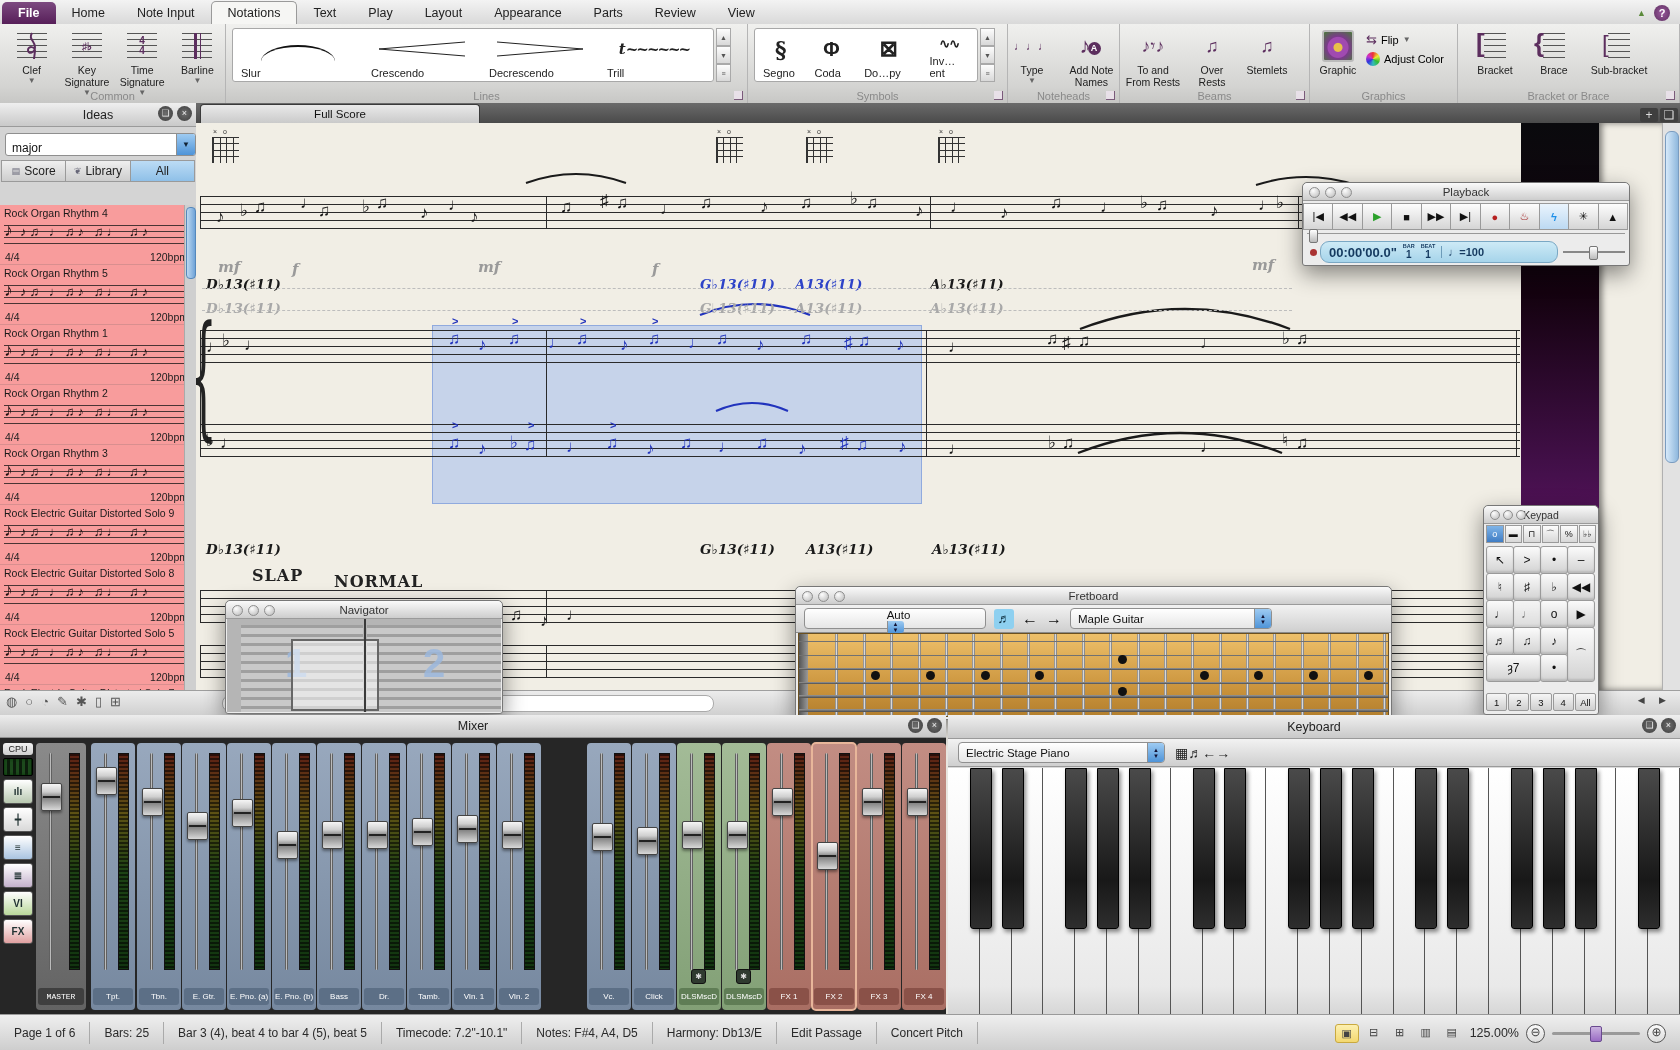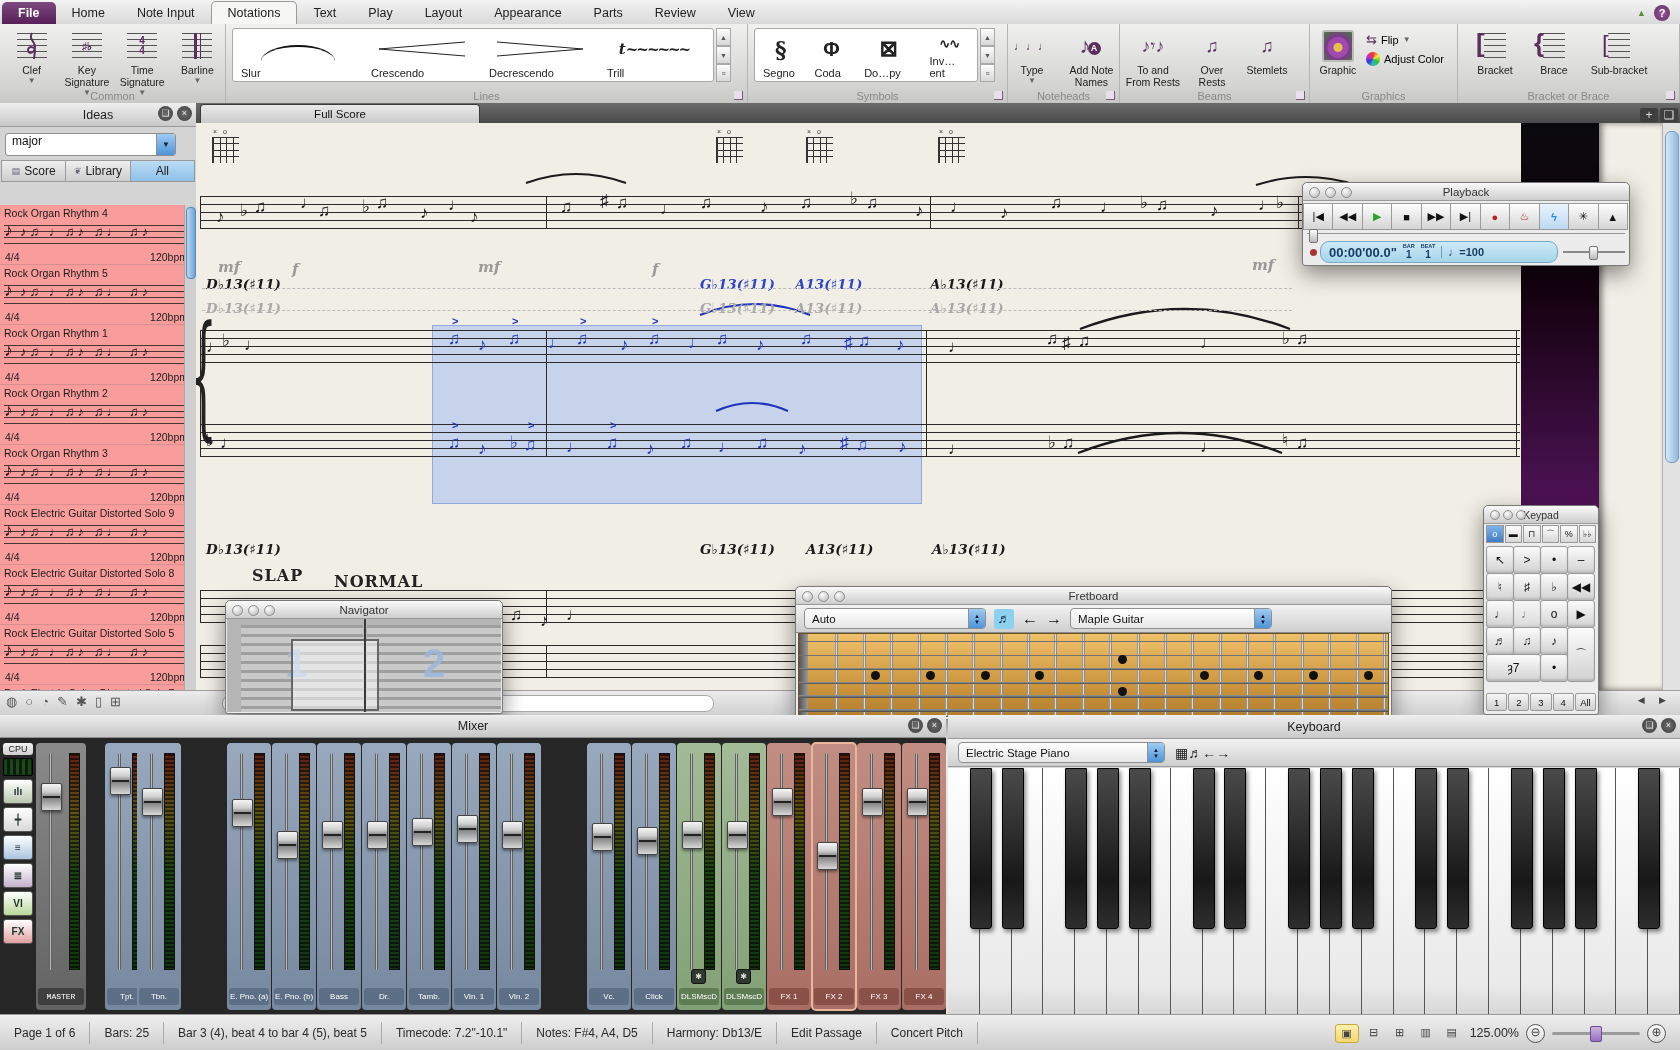--- a/index.html
+++ b/index.html
@@ -25,21 +25,21 @@
   .gal-item{display:flex;flex-direction:column;justify-content:flex-end;align-items:flex-start;padding:2px 8px;font-size:11px;color:#222;height:100%;box-sizing:border-box;}
   .gal-item .gic{flex:1;display:flex;align-items:center;width:100%;justify-content:center;}
   .gal-scroll{width:15px;height:54px;margin-top:4px;display:flex;flex-direction:column;}
   .gal-scroll div{flex:1;border:1px solid #a9a9a9;background:linear-gradient(#fdfdfd,#d8d8d8);font-size:7px;color:#555;display:flex;align-items:center;justify-content:center;}
   .slur-arc{width:74px;height:16px;border-top:2.5px solid #111;border-radius:50%/90% 90% 0 0;margin-top:10px;}
   
   #ideas{left:0;top:103px;width:196px;height:587px;background:#d4d4d4;border-right:1px solid #909090;}
   .panel-hd{height:23px;background:linear-gradient(#efefef,#c9c9c9);border-bottom:1px solid #9a9a9a;display:flex;align-items:center;justify-content:center;font-size:12.5px;color:#222;position:relative;}
   .hd-btns{position:absolute;right:4px;top:3px;display:flex;gap:4px;}
   .hd-btn{width:15px;height:15px;border-radius:50%;background:radial-gradient(#6d6d6d,#3c3c3c);color:#eee;font-size:9px;line-height:15px;text-align:center;}
-  #ideas-search{margin:6px 20px 4px 5px;height:21px;background:#fff;border:1px solid #8f8f8f;border-radius:3px;display:flex;align-items:flex-start;}
+  #ideas-search{margin:6px 0 4px 5px;height:21px;background:#fff;border:1px solid #8f8f8f;border-radius:3px;display:flex;align-items:flex-end;}
   #ideas-search .txt{flex:1;padding-left:6px;font-size:12px;color:#111;}
   #ideas-search .dd{width:18px;height:100%;background:linear-gradient(#9ecbf2,#4f94d8);border-left:1px solid #8f8f8f;border-radius:0 2px 2px 0;color:#123;font-size:8px;display:flex;align-items:center;justify-content:center;}
   #ideas-tabs{display:flex;height:20px;margin:0 1px;border:1px solid #9a9a9a;background:linear-gradient(#efefef,#cdcdcd);}
   .itab{flex:1;display:flex;align-items:center;justify-content:center;gap:4px;font-size:12px;color:#222;border-right:1px solid #9a9a9a;}
   .itab:last-child{border-right:none;}
   .itab.active{background:linear-gradient(#bcdcf5,#8fc0e8);}
   .itab .mi{font-size:9px;color:#667;}
   #ideas-list{position:absolute;top:102px;bottom:0;left:0;right:0;overflow:hidden;background:#efb5b5;}
   .idea{height:60px;box-sizing:border-box;border-bottom:1px solid #d98f8f;background:#f89c9c;padding:2px 4px;position:relative;}
   .idea .ti{font-size:10.5px;color:#1a1a1a;white-space:nowrap;overflow:hidden;}
@@ -758,21 +758,21 @@
 <div class="fwin" id="fretboard">
   <div class="tbar">
     <div class="dots">
         <div class="dot"></div>
         <div class="dot"></div>
         <div class="dot"></div>
       </div>
     <span>Fretboard</span>
   </div>
   <div id="fb-tools">
-    <div class="mac-select" style="width:180px;">
+    <div class="mac-select" style="width:180px;flex-direction:column;">
       <span class="lbl">Auto</span>
         <span class="step">▲<br>▼</span>
     </div>
     <div class="fb-note">♬</div>
     <span class="fb-arrow">←</span>
     <span class="fb-arrow">→</span>
     <div class="mac-select" style="width:200px;">
       <span class="lbl">Maple Guitar</span>
         <span class="step">▲<br>▼</span>
     </div>
@@ -883,31 +883,37 @@
       <div class="side-btn" style="background: linear-gradient(rgb(255, 255, 255), rgb(185, 216, 154));">VI</div>
       <div class="side-btn" style="background: linear-gradient(rgb(255, 255, 255), rgb(224, 160, 160));">FX</div>
     </div>
   <div id="mx-strips">
       <div class="strip c-master" style="left: 0px; width: 50px;">
         <div class="groove"></div>
         <div class="knob" style="top: 39.7px;"></div>
         <div class="meter"></div>
         <div class="clabel">MASTER</div>
       </div>
-      <div class="strip c-blue" style="left: 69px; text-decoration: underline;">
+      <div class="strip c-blue" style="left: 55px; text-decoration: underline;">
         <div class="groove"></div>
         <div class="knob" style="top: 23.5px;"></div>
         <div class="meter"></div>
         <div class="clabel">Tpt.</div>
       </div>
       <div class="strip c-blue" style="left: 101px;">
         <div class="groove"></div>
         <div class="knob" style="top: 45.1px;"></div>
         <div class="meter"></div>
         <div class="clabel">Tbn.</div>
+      </div>
+      <div class="strip c-blue" style="left: 146px;">
+        <div class="groove"></div>
+        <div class="knob" style="top: 69.4px;"></div>
+        <div class="meter"></div>
+        <div class="clabel">E. Gtr.</div>
       </div>
       <div class="strip c-blue" style="left: 191px;">
         <div class="groove"></div>
         <div class="knob" style="top: 55.9px;"></div>
         <div class="meter"></div>
         <div class="clabel">E. Pno. (a)</div>
       </div>
       <div class="strip c-blue" style="left: 236px;">
         <div class="groove"></div>
         <div class="knob" style="top: 88.3px;"></div>

